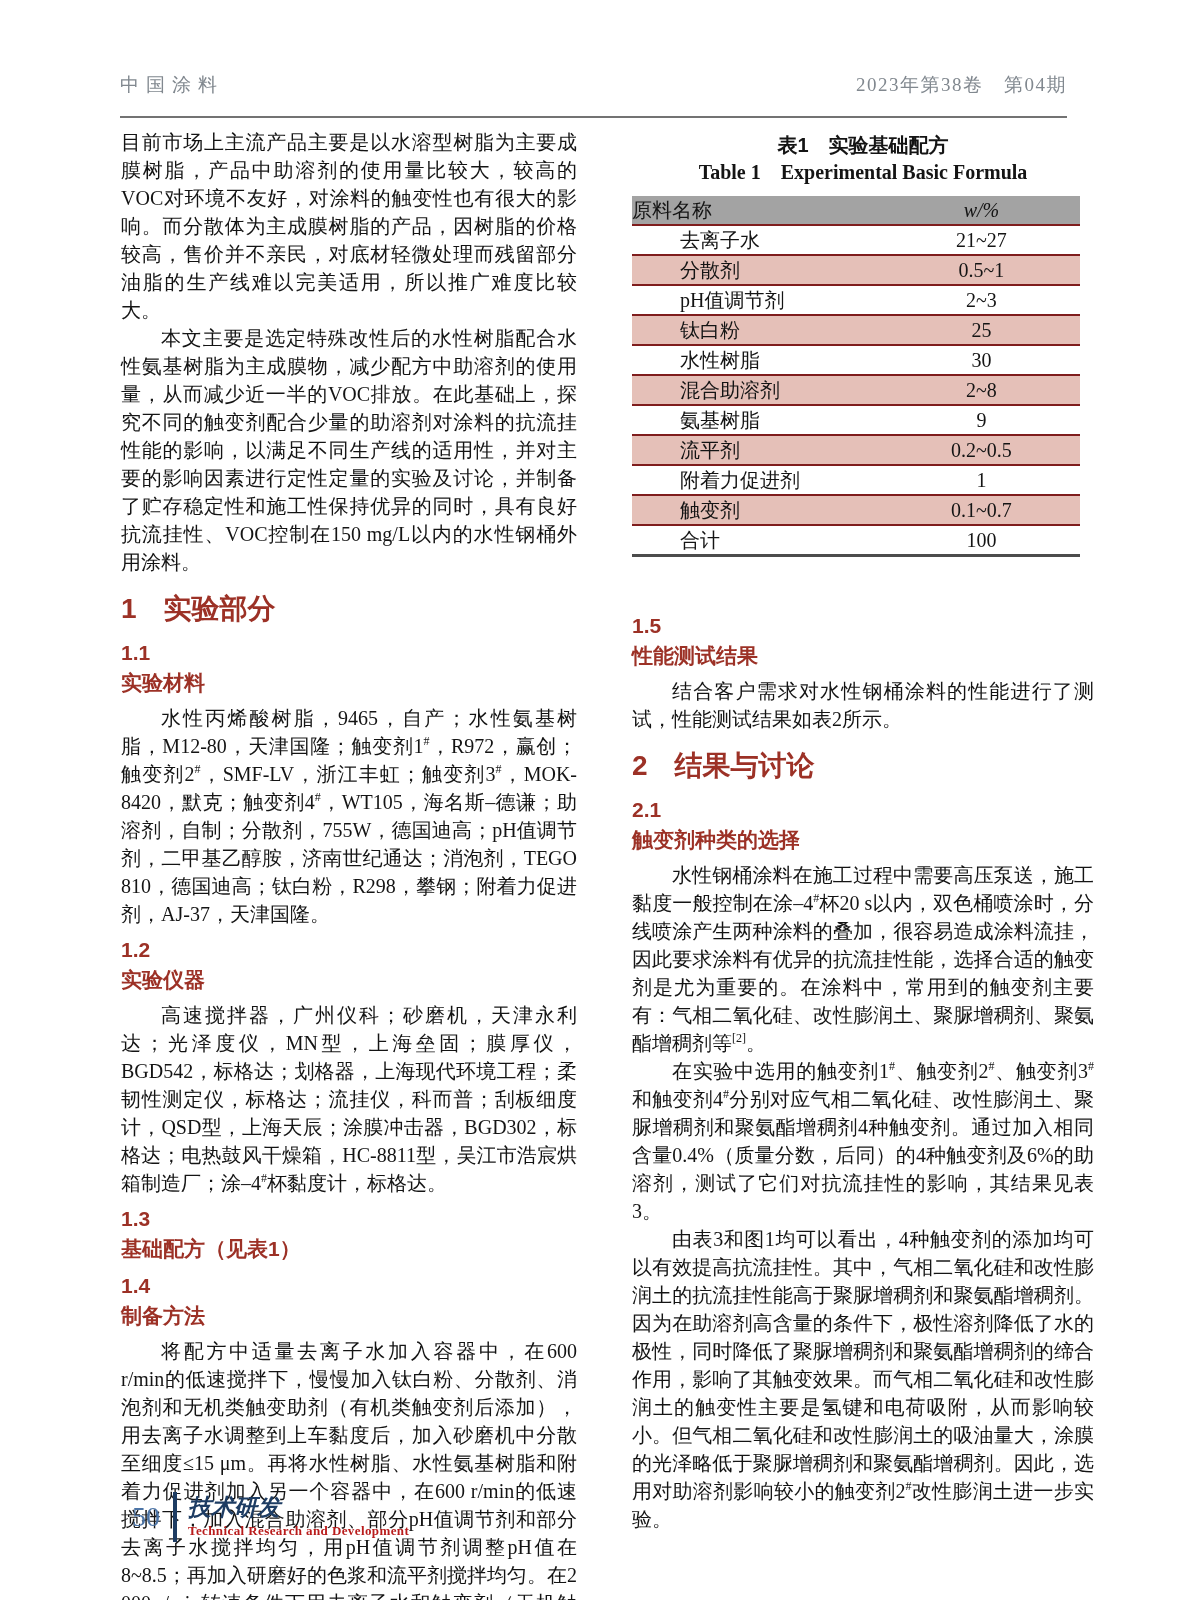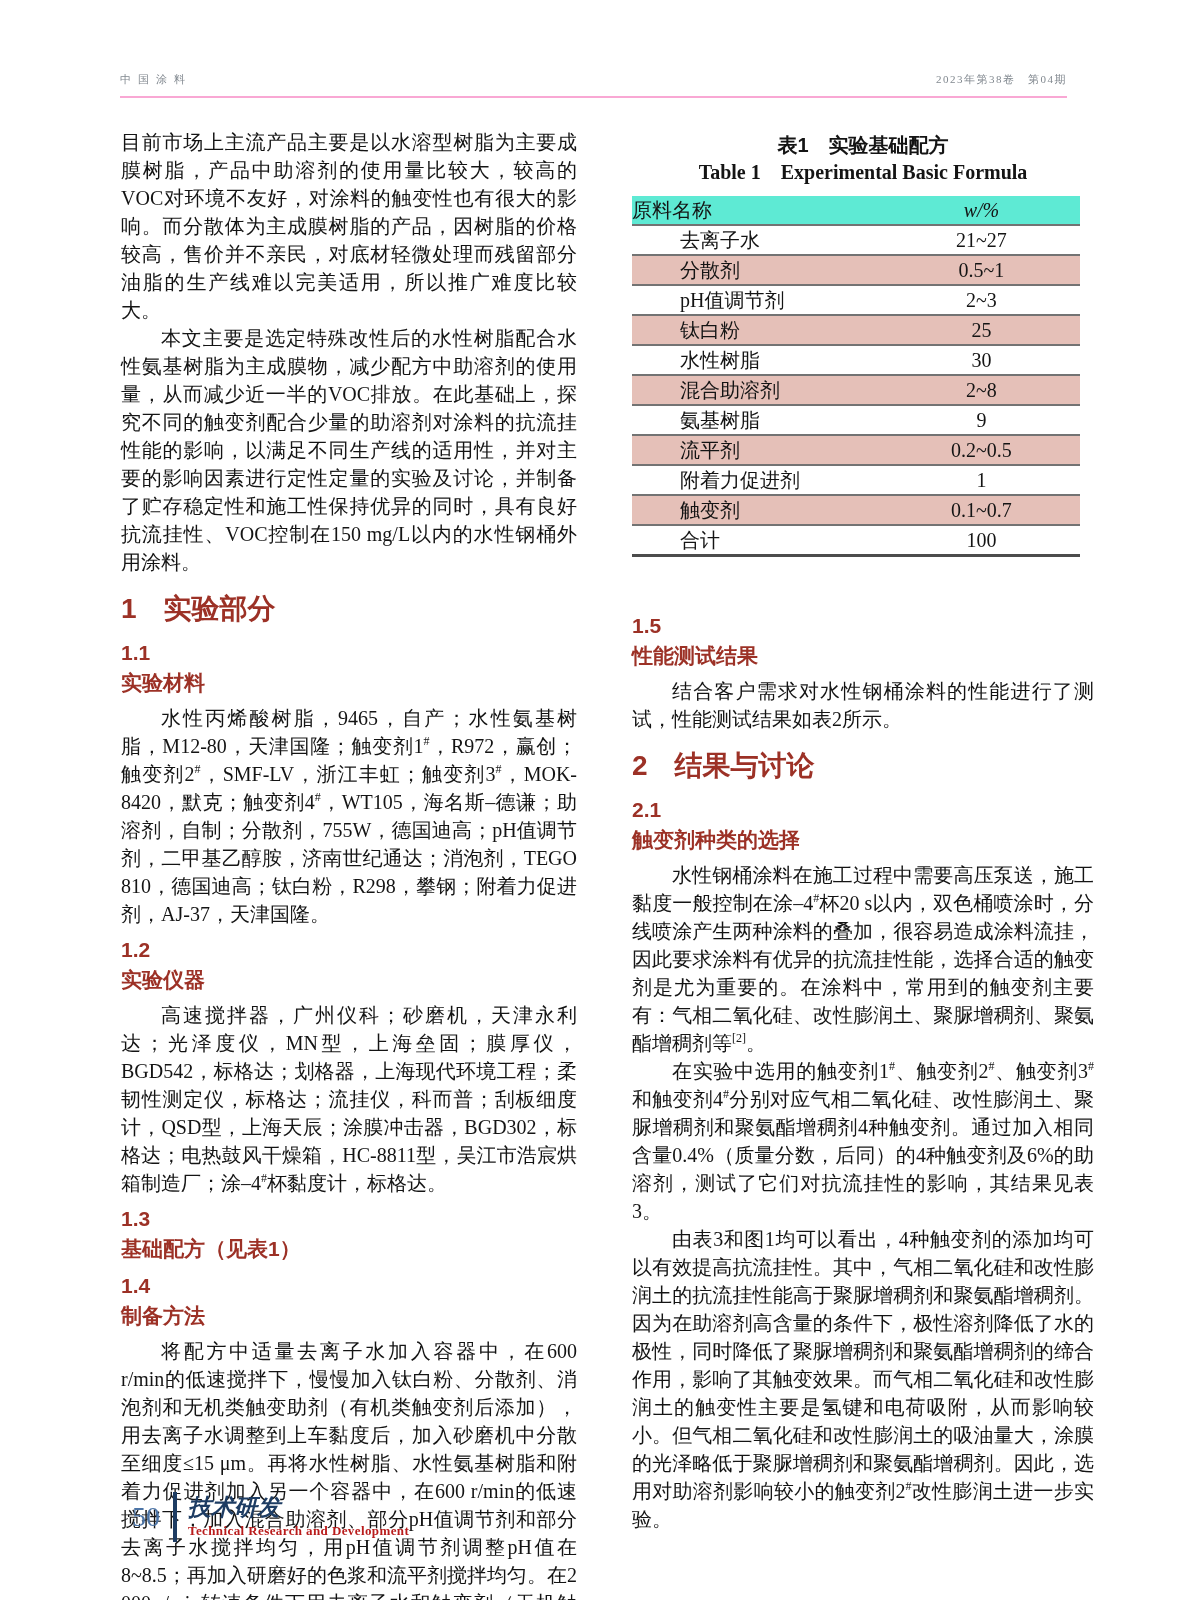--- a/index.html
+++ b/index.html
@@ -6,22 +6,22 @@
   .page {
     position:relative; width:1187px; height:1600px; margin:0 auto;
     background:#ffffff; overflow:hidden;
     font-family:"Liberation Serif","DejaVu Serif",serif;
     color:#141414;
   }
   
   .page-header {
     position:absolute; left:120px; right:120px; top:72px;
     display:flex; justify-content:space-between; align-items:flex-end;
-    padding-bottom:9px; border-bottom:2px solid #f9a8d4;
-    font-size:11px; color:#81888f;
+    padding-bottom:18px; border-bottom:2px solid #737373;
+    font-size:19px; color:#81888f;
   }
   .journal-name { letter-spacing:7px; }
   .issue-info   { letter-spacing:1.5px; }
 
   
   .col { position:absolute; top:128px; font-size:20px; line-height:28px; }
   .col-left  { left:121px; width:456px; }
   .col-right { left:632px; width:462px; }
 
   p { margin:0; text-align:justify; }
@@ -48,25 +48,25 @@
     text-align:center; font-weight:bold; font-size:20px; line-height:27px;
     font-family:"Liberation Serif","DejaVu Serif",serif;
   }
   table.t1 {
     width:448px; margin-top:10px; border-collapse:collapse;
     font-size:20px; border-bottom:3px solid #4c4c4c;
   }
   table.t1 td { height:28px; padding:0; vertical-align:middle; }
   table.t1 td.c1 { padding-left:48px; text-align:left; }
   table.t1 td.c2 { width:44%; text-align:center; }
-  table.t1 thead tr { background:#5eead4; }
+  table.t1 thead tr { background:#a3a3a3; }
   table.t1 thead td { text-align:center; font-weight:normal; }
   table.t1 thead td.c1 { padding-left:0; }
   table.t1 thead td.c2 { font-style:italic; }
-  table.t1 tbody tr { border-top:2px solid #737373; }
+  table.t1 tbody tr { border-top:2px solid #7f1d1d; }
   table.t1 tbody tr:nth-child(even) { background:#e5c0b8; }
 
   
   .page-footer {
     position:absolute; left:132px; top:1491px;
     display:flex; align-items:center;
   }
   .pf-num {
     font-size:28px; color:#4c74a6; line-height:52px;
     font-family:"Liberation Serif","DejaVu Serif",serif;

